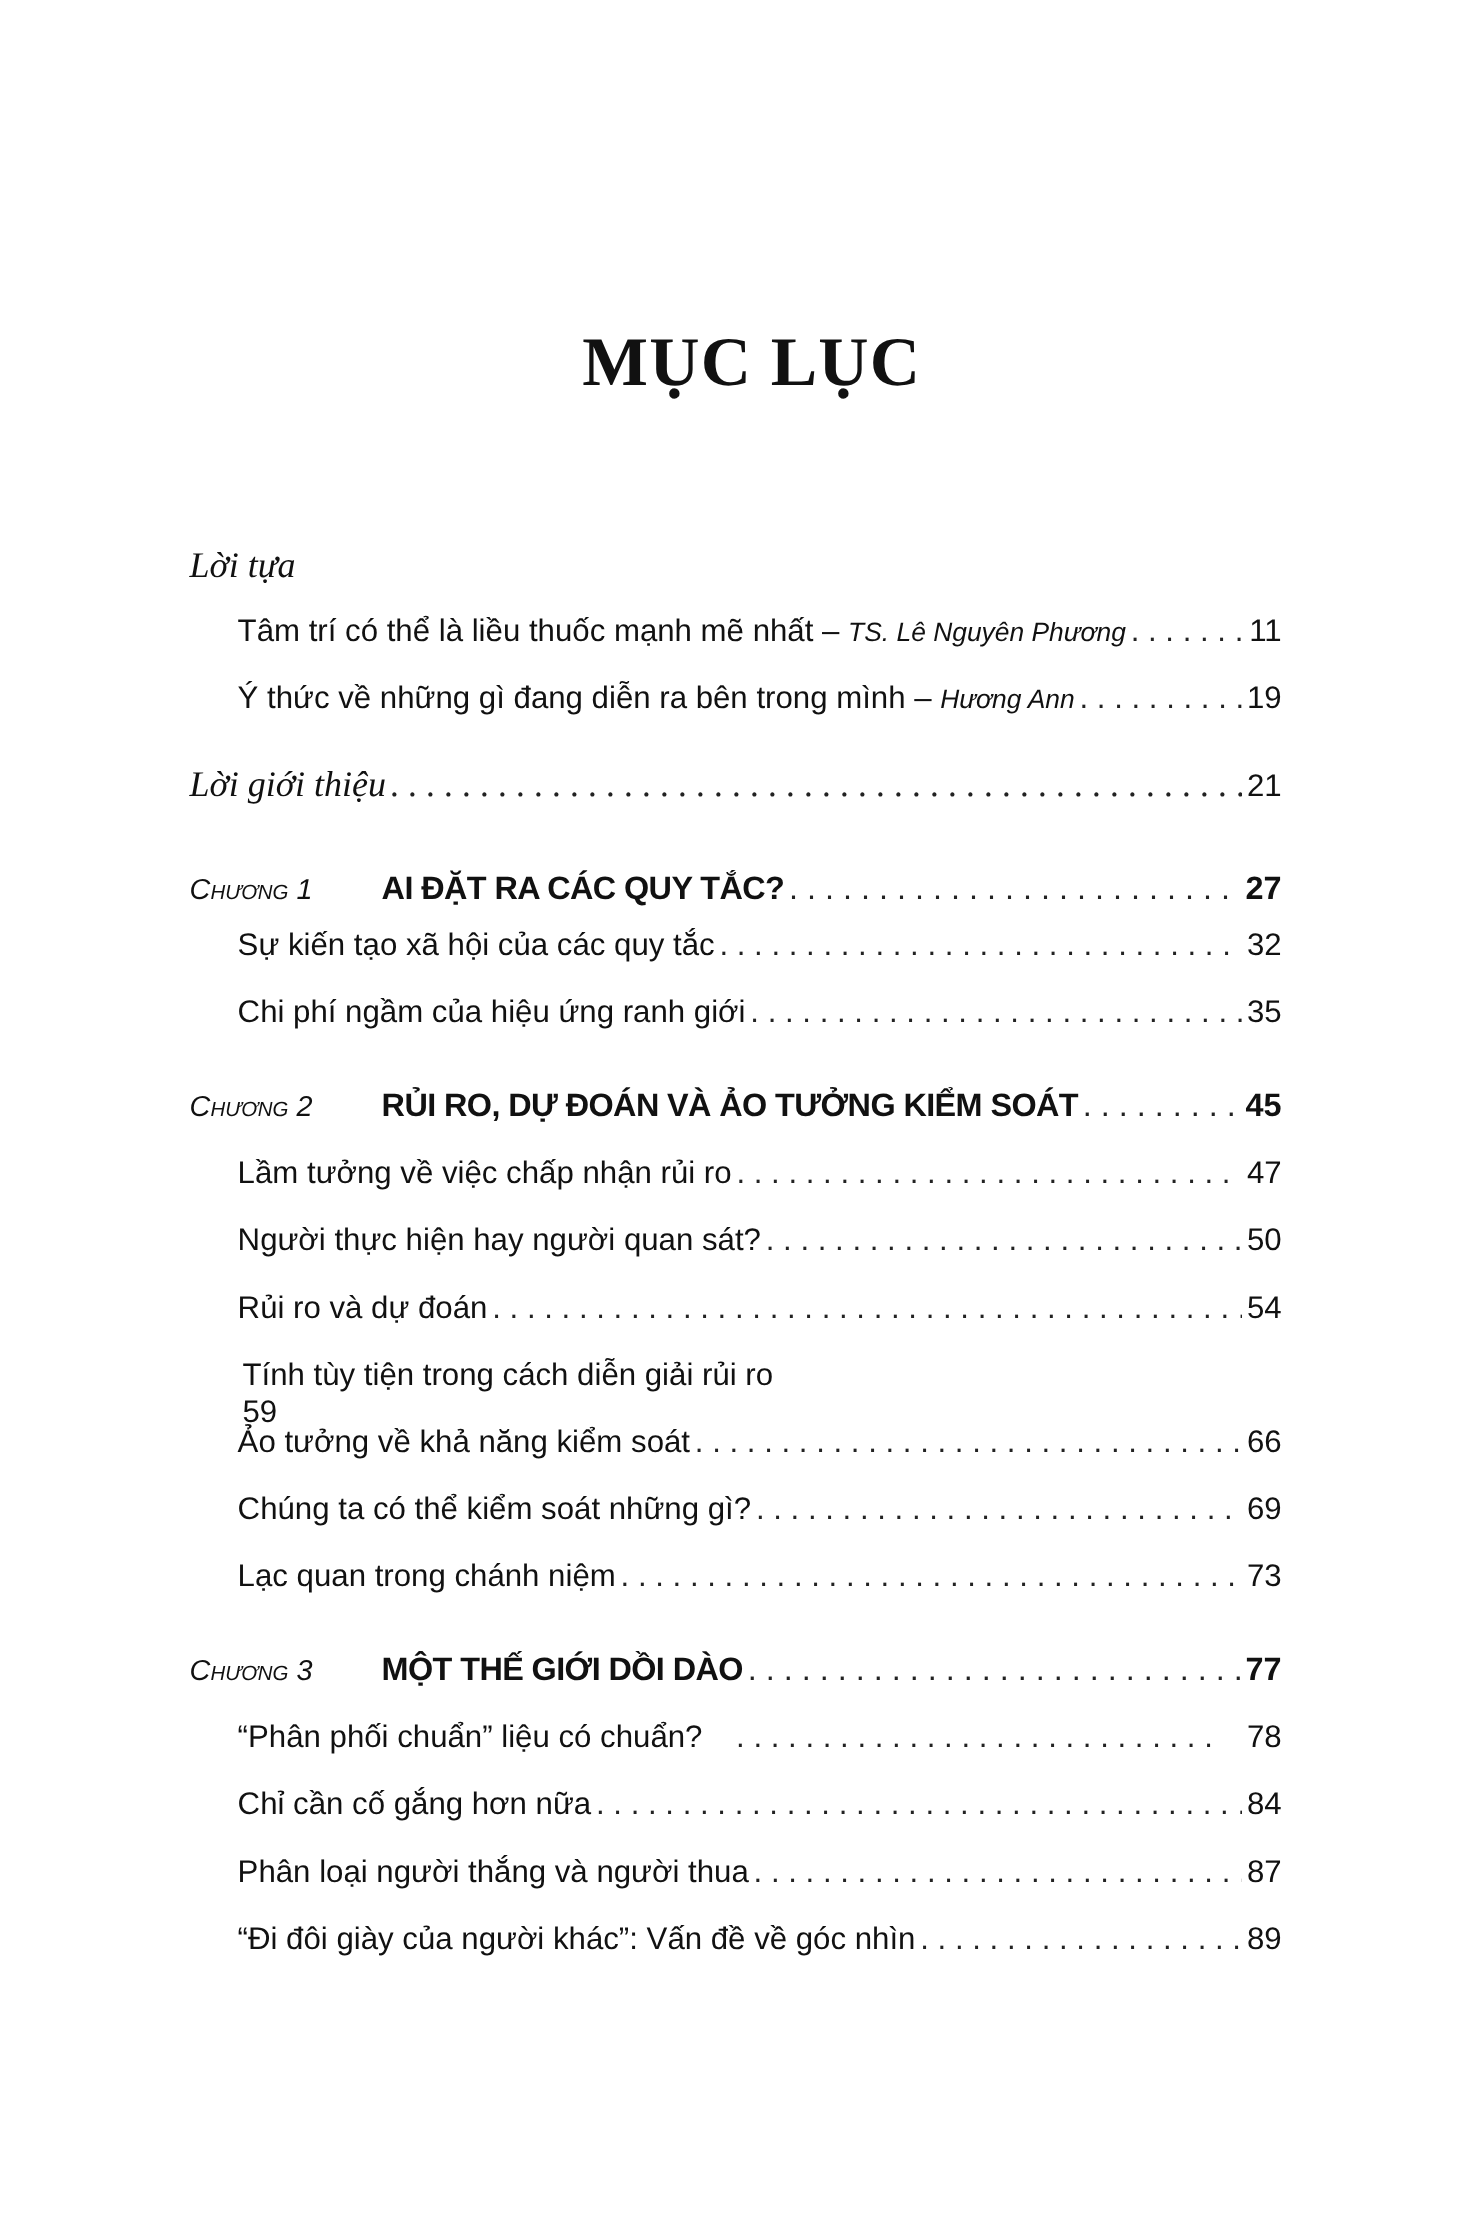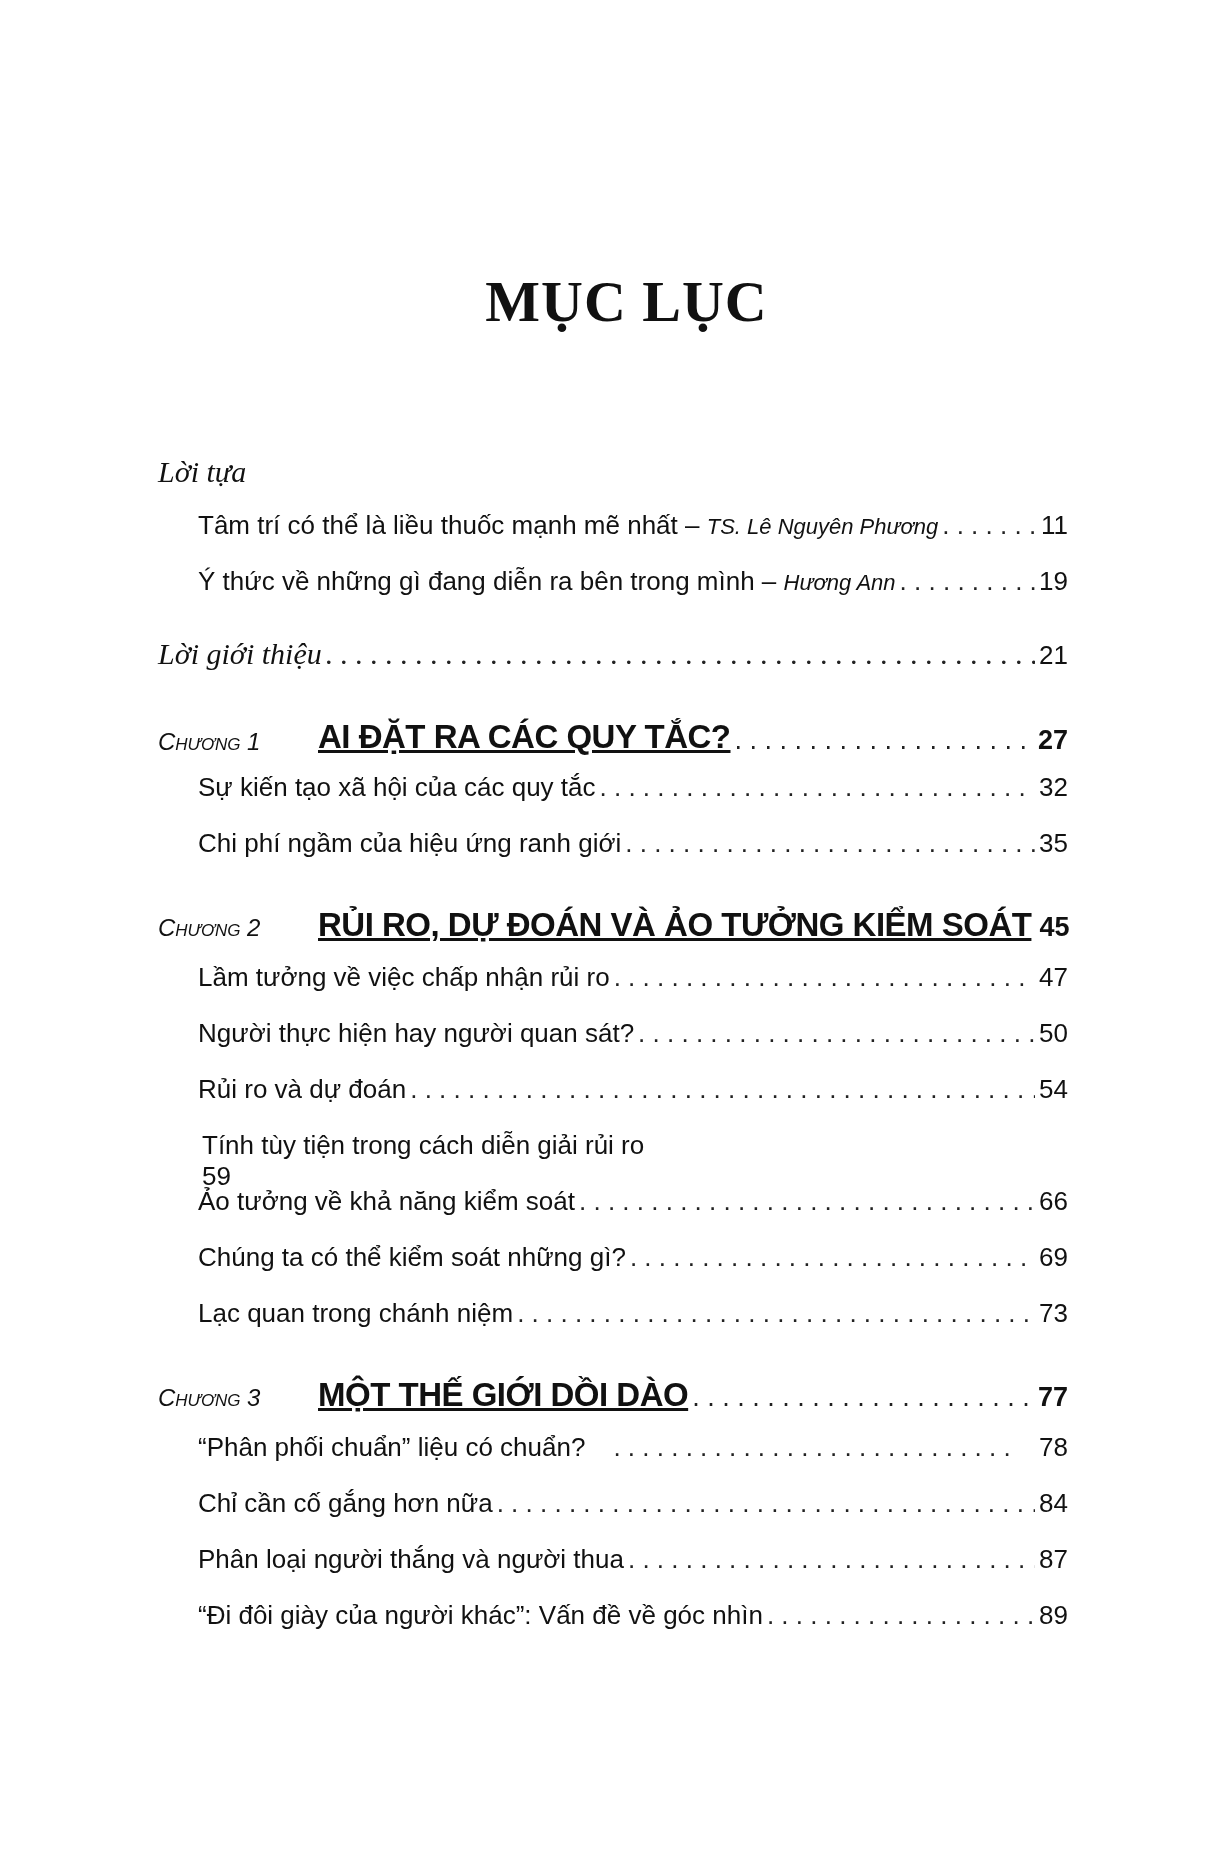--- a/index.html
+++ b/index.html
@@ -29,21 +29,21 @@
   }
   .row .page { flex: 0 0 auto; text-align: right; }
   .section-head { font-family: "Liberation Serif", serif; font-style: italic; font-size: 30px; }
   .sub { left: 40px; width: 870px; font-size: 26px; }
   .sub .author { font-style: italic; font-size: 22px; }
   .chapter { font-size: 27px; }
   .chapter .chap-num {
     font-style: italic; font-size: 24px; width: 160px; flex: 0 0 160px;
     font-variant: small-caps;
   }
-  .chapter .chap-title { font-weight: bold; font-size: 33px; letter-spacing: -0.5px; text-decoration: underline; }
+  .chapter .chap-title { font-weight: bold; font-size: 27px; letter-spacing: -0.5px; }
   .chapter .page { font-weight: bold; }
 </style>
 </head>
 <body>
 
 <div class="page-title">MỤC LỤC</div>
 
 <div class="toc">
 
   <div class="row section-head" style="top:455px;">

